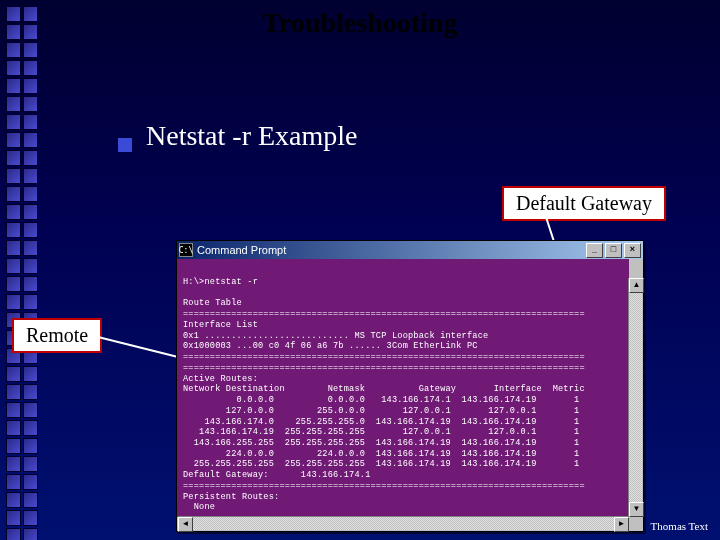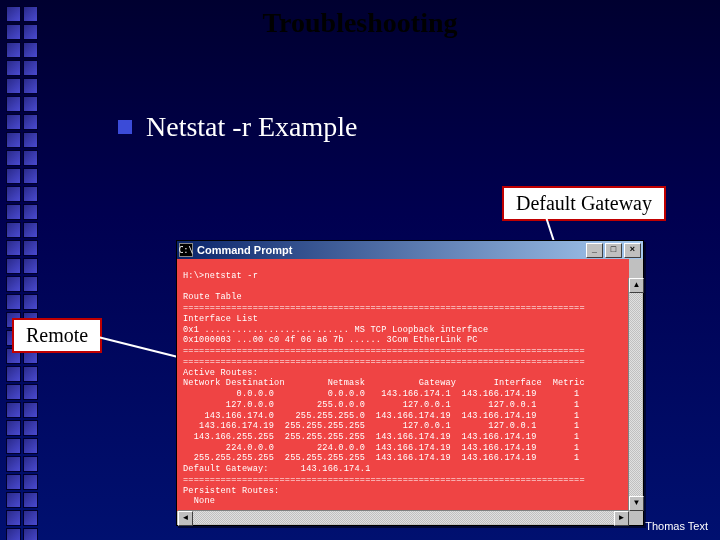--- a/index.html
+++ b/index.html
@@ -43,23 +43,23 @@
     width: 720px;
     text-align: center;
     color: #000;
     font-weight: bold;
     font-size: 28px;
     line-height: 1.05;
   }
   .bullet-row {
     position: absolute;
     left: 118px;
-    top: 111px;
-    display: flex;
-    align-items: center;
+    top: 120px;
+    display: flex;
+    align-items: flex-end;
     gap: 14px;
   }
   .bullet-sq {
     width: 14px;
     height: 14px;
     background: #3b4bd8;
   }
   .bullet-text {
     color: #ffffff;
     font-size: 28px;
@@ -80,21 +80,21 @@
   .callout-remote {
     left: 12px;
     top: 318px;
   }
   .footer {
     position: absolute;
     right: 12px;
     bottom: 8px;
     color: #ffffff;
     font-size: 11px;
-    font-family: Liberation Sans, sans-serif;
+    font-family: Liberation Serif, serif;
   }
   
   .line {
     position: absolute;
     background: #ffffff;
     height: 2px;
     transform-origin: left center;
   }
   
   .cmdwin {
@@ -122,21 +122,21 @@
     margin-right: 4px;
     display: flex;
     align-items: center;
     justify-content: center;
     color: #fff;
     font-size: 8px;
     font-family: monospace;
   }
   .titlebar .caption {
     color: #fff;
-    font-weight: bold;
+    font-weight: normal;
     font-size: 11px;
     flex: 1;
     white-space: nowrap;
     overflow: hidden;
   }
   .titlebar .btns {
     display: flex;
     gap: 2px;
   }
   .titlebar .btn {
@@ -147,26 +147,26 @@
     border-right-color: #404040;
     border-bottom-color: #404040;
     font-size: 9px;
     line-height: 11px;
     text-align: center;
     font-family: Arial, sans-serif;
     font-weight: bold;
     color: #000;
   }
   .terminal {
-    background: #ef4444;
+    background: #701a75;
     color: #fff;
     font-family: "Courier New", monospace;
     font-size: 8.6px;
     line-height: 1.25;
-    padding: 12px 6px 4px 6px;
+    padding: 18px 6px 4px 6px;
     white-space: pre;
     letter-spacing: 0.2px;
     overflow: hidden;
   }
   .scroll-vert {
     position: absolute;
     right: 1px;
     top: 19px;
     bottom: 14px;
     width: 13px;

